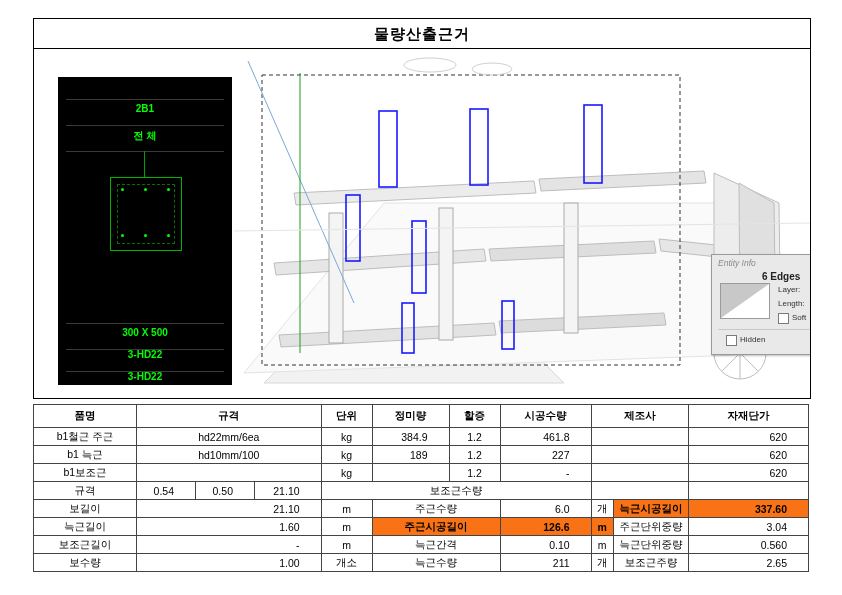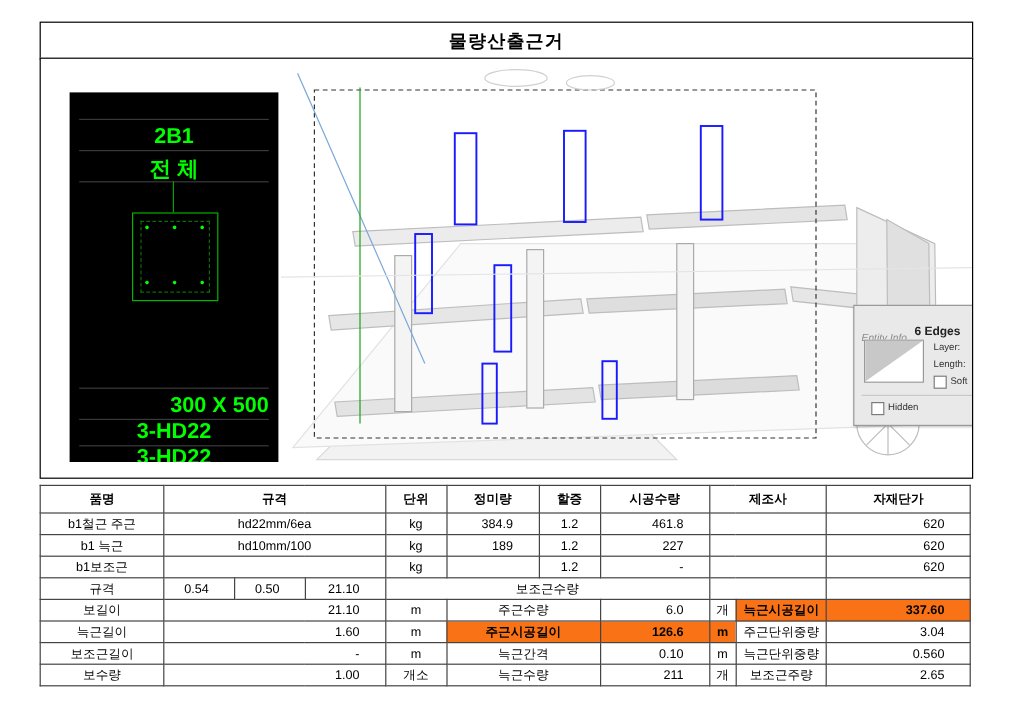--- a/index.html
+++ b/index.html
@@ -20,21 +20,21 @@
     border:1px solid #000;background:#fff;overflow:hidden;
   }
 
   
   .legend{
     position:absolute;left:24px;top:28px;width:174px;height:308px;
     background:#000;overflow:hidden;
   }
   .legend .row{
     position:absolute;left:8px;width:158px;text-align:center;
-    color:#00ff00;font-weight:bold;font-size:18px;
+    color:#00ff00;font-weight:bold;font-size:10px;
   }
   .legend .rule{
     position:absolute;left:8px;width:158px;height:1px;background:#3a3a3a;
   }
   .legend .sec{
     position:absolute;left:52px;top:100px;width:70px;height:72px;
     border:1px solid #00b400;
   }
   .legend .sec .inner{
     position:absolute;left:6px;top:6px;right:6px;bottom:6px;
@@ -53,21 +53,21 @@
   .model svg{display:block;}
 
   
   .entity{
     position:absolute;left:477px;top:201px;width:235px;height:99px;
     background:#e9e9e9;border:1px solid #9a9a9a;
     box-shadow:1px 1px 2px rgba(0,0,0,.25);
     font-size:8px;color:#333;
   }
   .entity .hdr{
-    position:absolute;left:6px;top:21px;font-size:8.5px;color:#8a8a8a;font-style:italic;
+    position:absolute;left:6px;top:3px;font-size:8.5px;color:#8a8a8a;font-style:italic;
   }
   .entity .sub{
     position:absolute;left:6px;top:16px;font-size:10px;font-weight:bold;color:#222;margin-left:44px;
   }
   .entity .swatch{
     position:absolute;left:8px;top:28px;width:48px;height:34px;background:#fff;
     border:1px solid #9a9a9a;overflow:hidden;
   }
   .entity .swatch .tri{
     position:absolute;left:0;top:0;width:0;height:0;
@@ -114,21 +114,21 @@
         <div class="dot" style="left:10px;top:10px;"></div>
         <div class="dot" style="left:33px;top:10px;"></div>
         <div class="dot" style="left:56px;top:10px;"></div>
         <div class="dot" style="left:10px;top:56px;"></div>
         <div class="dot" style="left:33px;top:56px;"></div>
         <div class="dot" style="left:56px;top:56px;"></div>
       </div>
       <div class="sidelabel">5</div>
 
       <div class="rule" style="top:246px;"></div>
-      <div class="row" style="top:250px;text-align:right;">300 X 500</div>
+      <div class="row" style="top:250px;">300 X 500</div>
       <div class="rule" style="top:272px;"></div>
       <div class="row" style="top:272px;">3-HD22</div>
       <div class="rule" style="top:294px;"></div>
       <div class="row" style="top:294px;">3-HD22</div>
 
     </div>
 
     <div class="model">
       <svg width="576" height="345" viewBox="0 0 576 345" xmlns="http://www.w3.org/2000/svg">
         <g fill="none" stroke="#cfcfcf" stroke-width="1">

